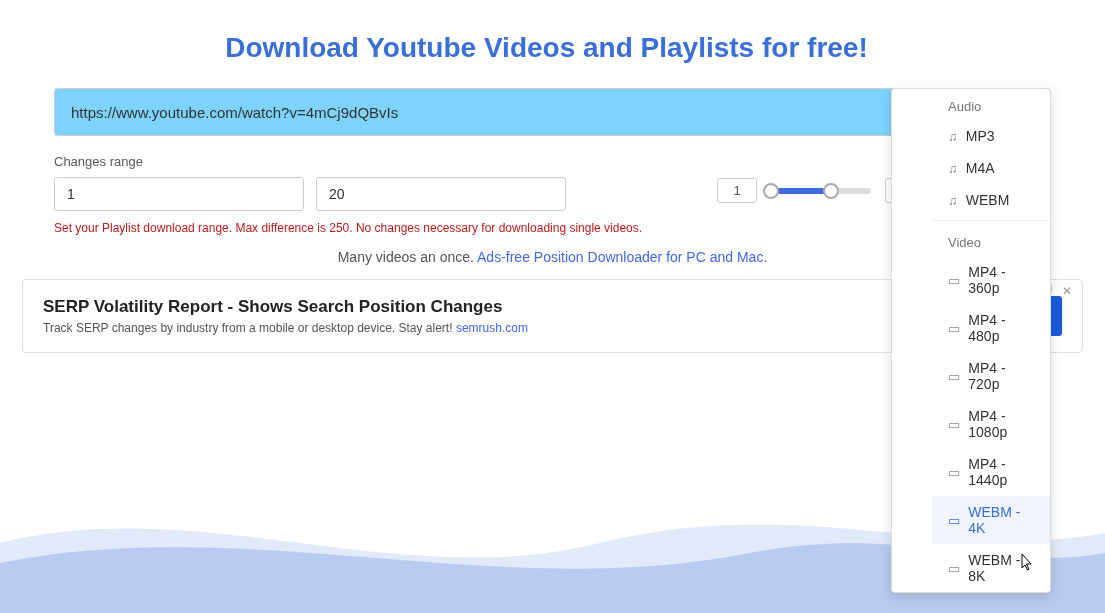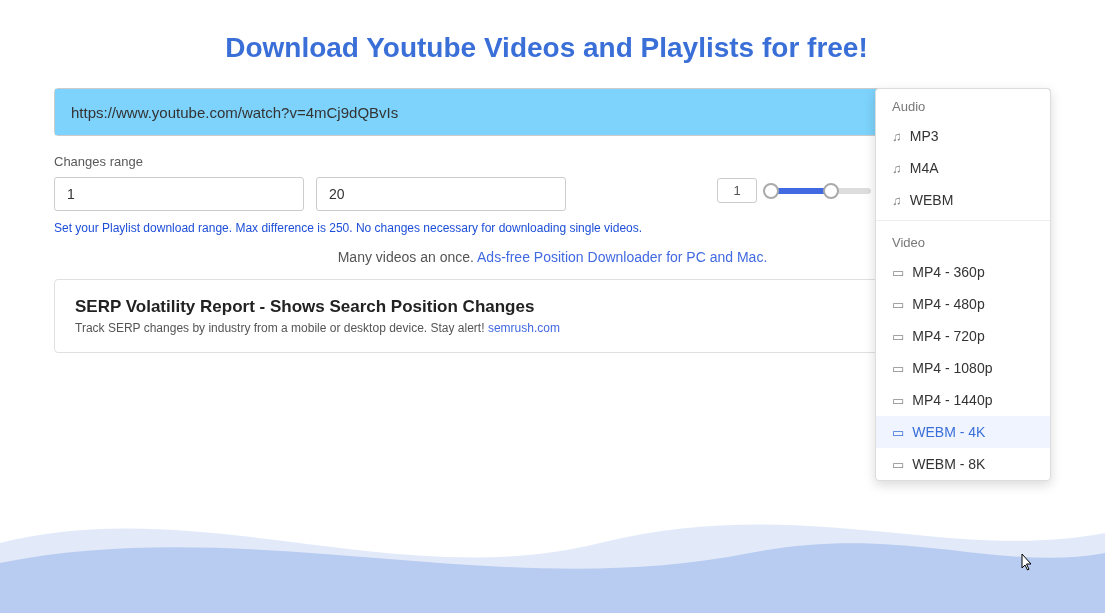--- a/index.html
+++ b/index.html
@@ -143,38 +143,38 @@
       width: 16px;
       height: 16px;
       background: #fff;
       border: 2px solid #aaa;
       border-radius: 50%;
       cursor: pointer;
     }
 
     .playlist-hint {
       font-size: 12px;
-      color: #1d4ed8;
+      color: #b91c1c;
       margin-top: 10px;
     }
 
     .promo-text {
       text-align: center;
       margin: 14px 54px;
       font-size: 14px;
       color: #555;
     }
 
     .promo-text a {
       color: #4169e1;
       text-decoration: none;
     }
 
     .ad-box {
-      margin: 10px 54px;
+      margin: 10px 22px;
       border: 1px solid #e0e0e0;
       border-radius: 4px;
       padding: 16px 20px;
       display: flex;
       align-items: center;
       justify-content: space-between;
       position: relative;
     }
 
     .ad-label {
@@ -235,26 +235,27 @@
     .wave-bottom svg {
       width: 100%;
       height: 100%;
     }
 
     
     .dropdown-panel {
       position: absolute;
       top: 88px;
       right: 54px;
-      width: 176px;
+      width: 160px;
       background: #fff;
       border: 1px solid #ddd;
       border-radius: 4px;
       box-shadow: 0 4px 12px rgba(0,0,0,0.15);
       z-index: 100;
+      padding-left: 40px;
     }
 
     .dropdown-section-header {
       font-size: 13px;
       color: #777;
       padding: 10px 16px 6px 16px;
       font-weight: 400;
     }
 
     .dropdown-item {

